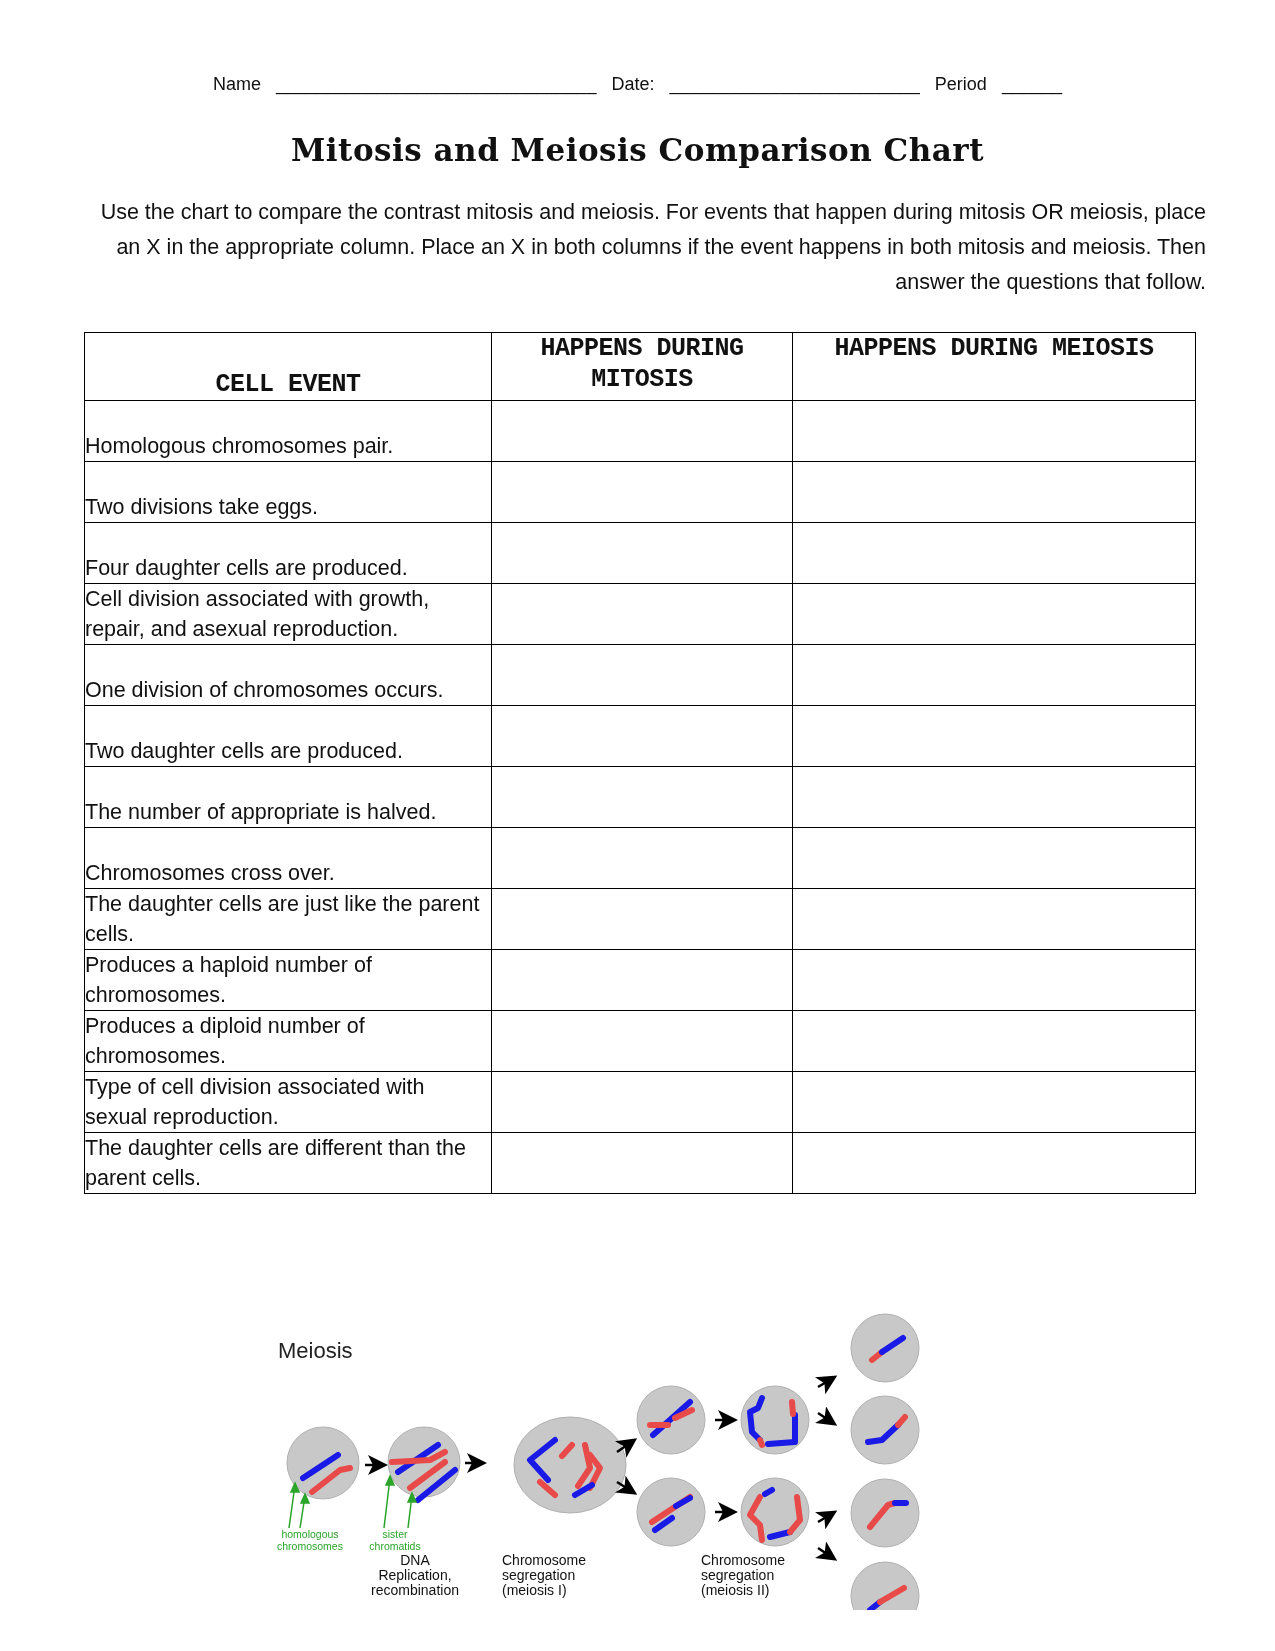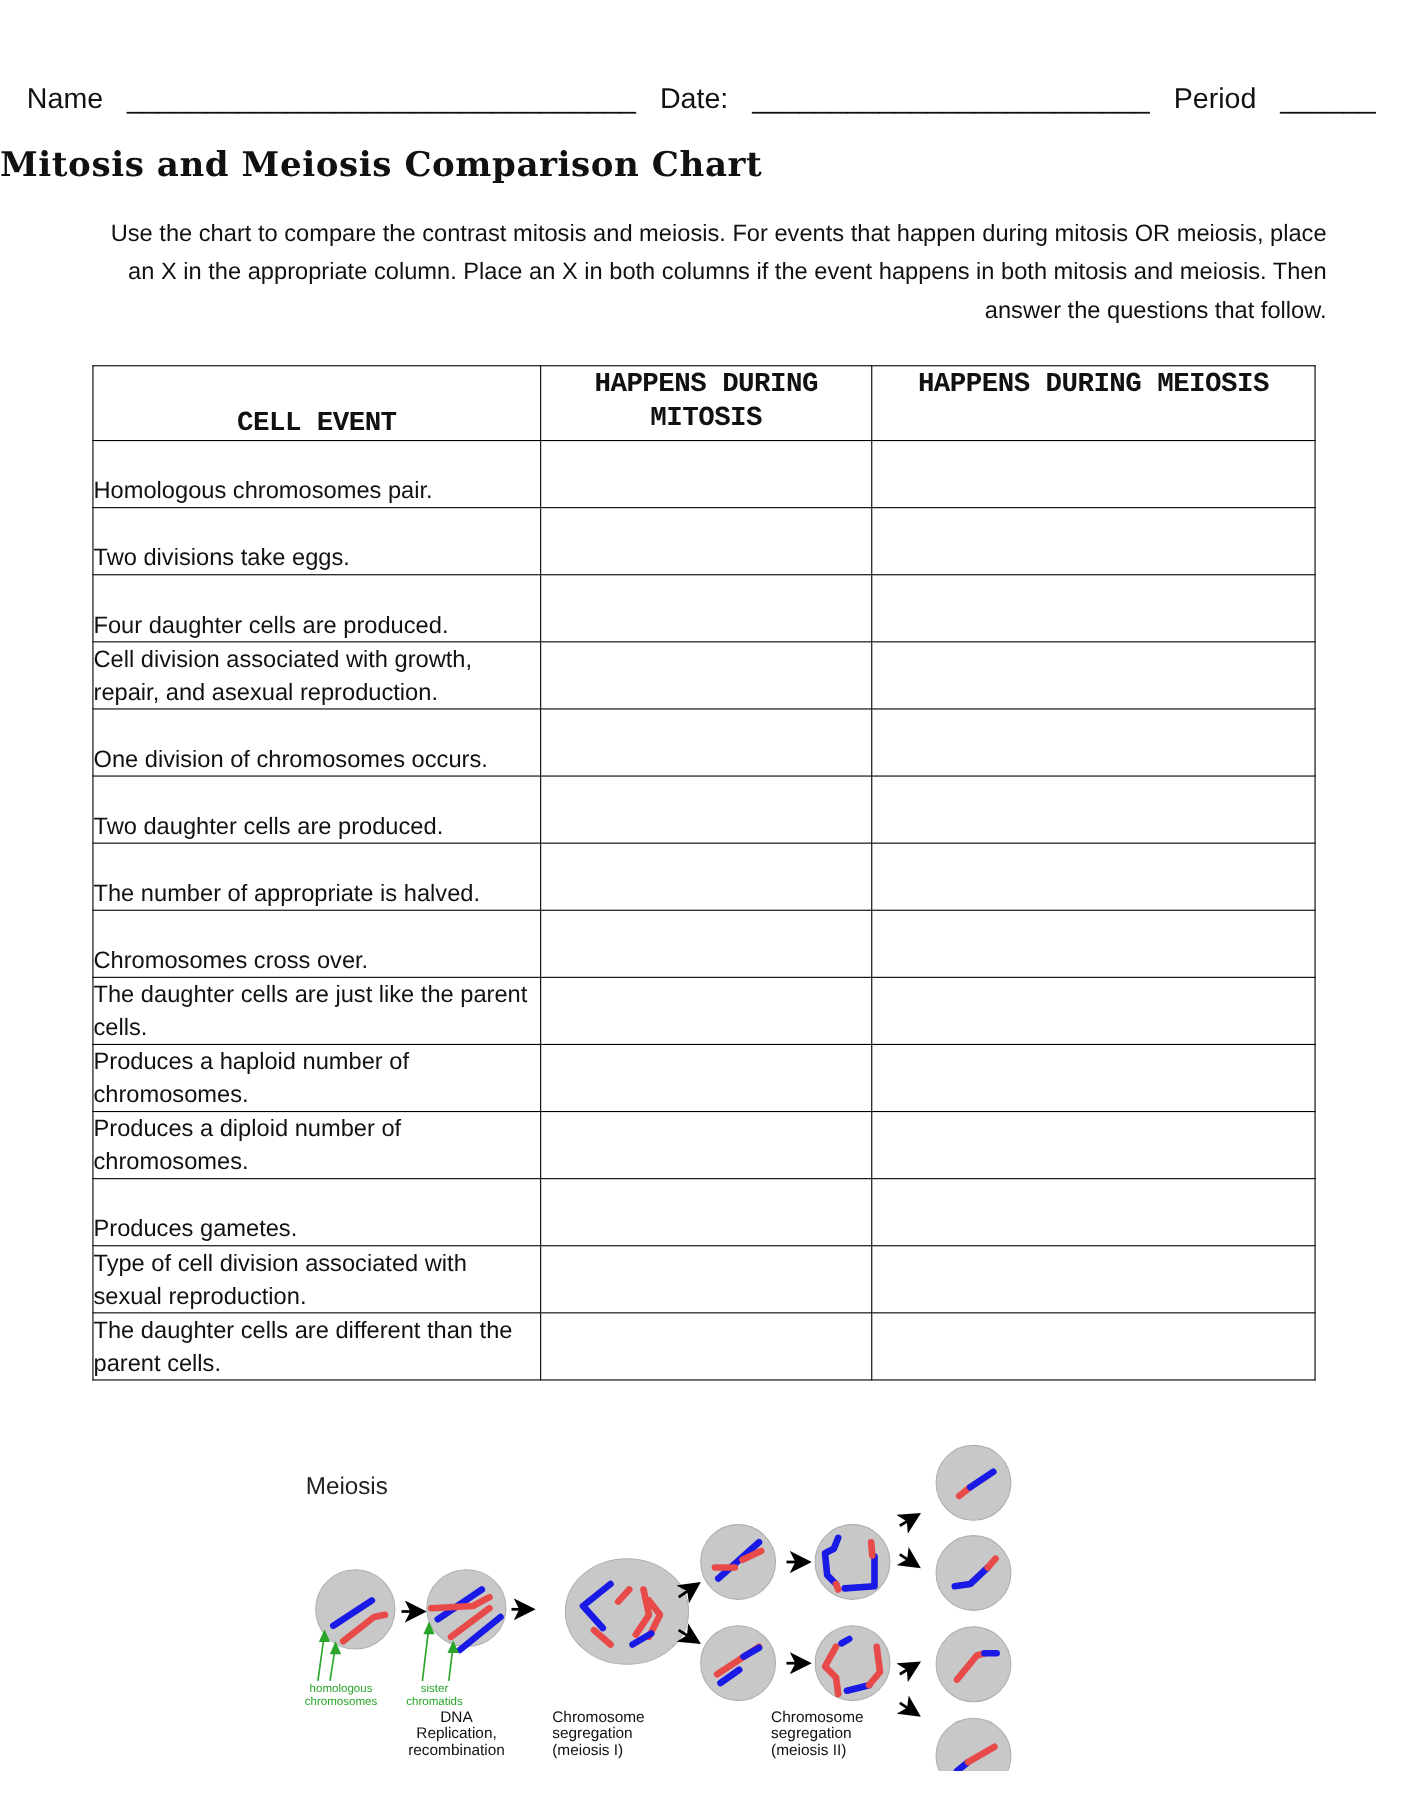--- a/index.html
+++ b/index.html
@@ -1,19 +1,19 @@
 <!DOCTYPE html>
 <html><head>
 <meta charset="utf-8">
 <style>
   html, body { margin: 0; padding: 0; background: #ffffff; }
   body { width: 1275px; height: 1651px; position: relative; overflow: hidden; color: #111; font-family: "Liberation Sans", sans-serif; }
-  .namebar { position: absolute; top: 74px; left: 0; width: 1275px; text-align: center; font-size: 26px; font-family: "Liberation Sans", sans-serif; letter-spacing: 0px; }
+  .namebar { position: absolute; top: 74px; left: 0; width: 1275px; text-align: center; font-size: 18px; font-family: "Liberation Sans", sans-serif; letter-spacing: 0px; }
   .namebar span { white-space: pre; }
-  .title { position: absolute; top: 132px; left: 0; width: 1275px; text-align: left; font-family: "DejaVu Serif", serif; font-weight: bold; font-size: 31px; letter-spacing: 0.5px; }
+  .title { position: absolute; top: 132px; left: 0; width: 1275px; text-align: center; font-family: "DejaVu Serif", serif; font-weight: bold; font-size: 31px; letter-spacing: 0.5px; }
   .intro { position: absolute; top: 195px; left: 76px; width: 1130px; font-size: 21.5px; line-height: 35px; text-align: right; }
   table.chart { position: absolute; top: 332px; left: 84px; width: 1111px; border-collapse: collapse; table-layout: fixed; }
   table.chart th, table.chart td { border: 1.5px solid #000; padding: 0; }
   table.chart th { height: 67px; font-family: Liberation Mono, monospace; font-weight: bold; font-size: 25px; line-height: 31px; text-align: center; letter-spacing: -0.5px; transform-origin: center; }
   th.ev { vertical-align: bottom; padding-bottom: 2px; }
   th.mi { vertical-align: top; padding-top: 2px; }
   th.me { vertical-align: top; padding-top: 2px; }
   table.chart td { height: 60px; vertical-align: bottom; }
   td.event { font-size: 21.5px; line-height: 30px; padding: 0 8px 1px 11px; }
   td.event.two { vertical-align: middle; }
@@ -105,25 +105,20 @@
         <td class="event two">Produces a haploid number of chromosomes.</td>
         <td></td>
         <td></td>
       </tr>
       <tr>
         <td class="event two">Produces a diploid number of chromosomes.</td>
         <td></td>
         <td></td>
       </tr>
       <tr>
-        <td class="event">Produces gametes.</td>
-        <td></td>
-        <td></td>
-      </tr>
-      <tr>
         <td class="event two">Type of cell division associated with sexual reproduction.</td>
         <td></td>
         <td></td>
       </tr>
       <tr>
         <td class="event two">The daughter cells are different than the parent cells.</td>
         <td></td>
         <td></td>
       </tr>
     </tbody>

